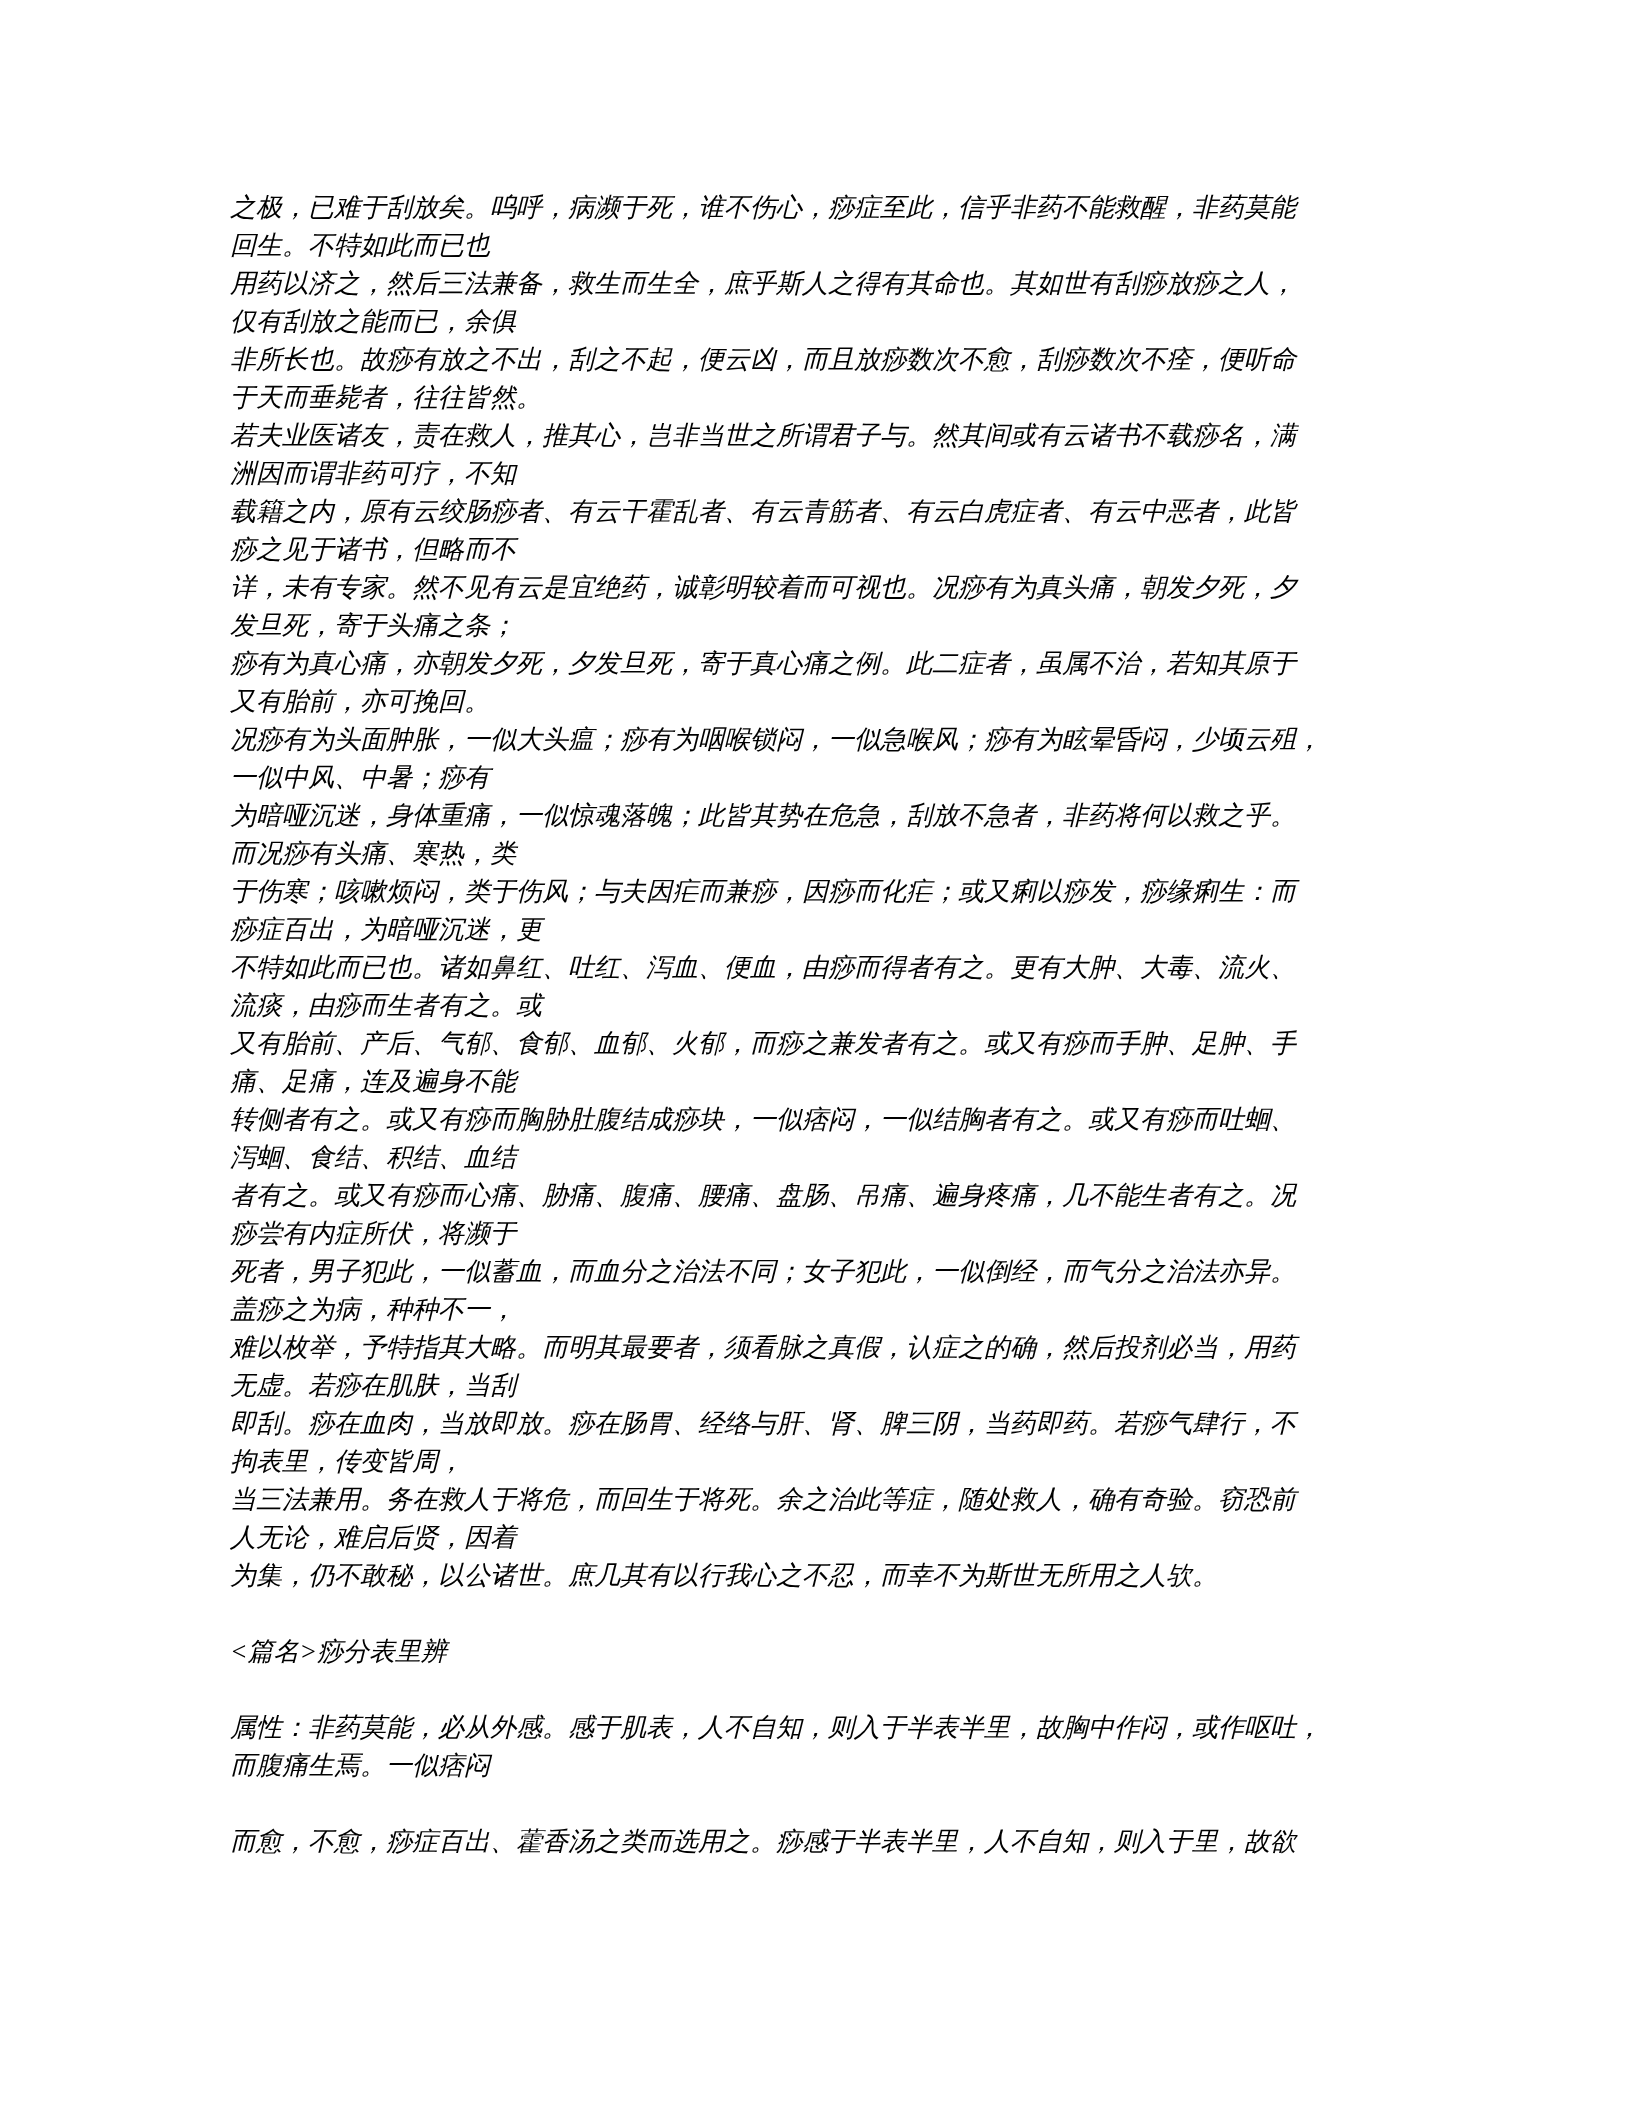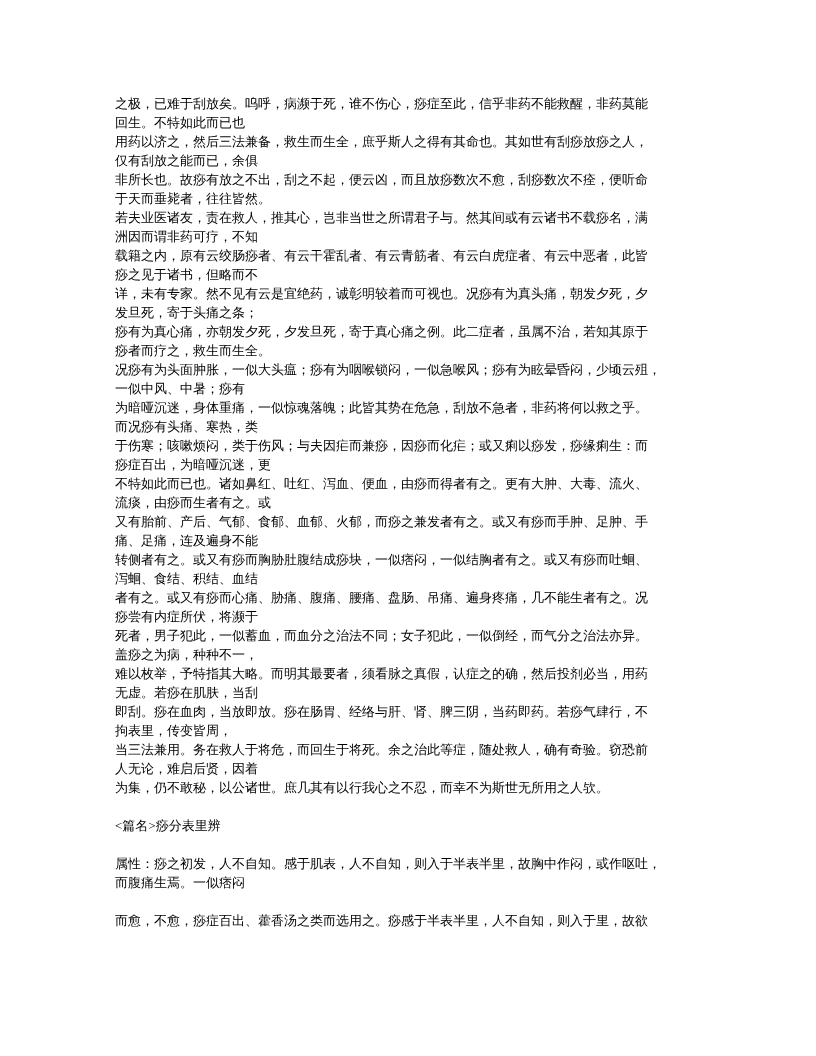--- a/index.html
+++ b/index.html
@@ -14,20 +14,21 @@
     font-family: "Liberation Serif", "DejaVu Serif", serif;
     overflow: hidden;
   }
   .page {
     box-sizing: border-box;
     width: 700px;
     height: 1056px;
     padding: 94px 114px 0 115px;
     font-size: 13px;
     line-height: 19px;
+    font-style: italic;
   }
   .line {
     white-space: nowrap;
     min-height: 19px;
     letter-spacing: 0;
   }
   .block { margin: 0; }
   .gap2 { margin-top: 38px; }  
   .gap1 { margin-top: 19px; }  
 </style>
@@ -43,21 +44,21 @@
       <div class="line">仅有刮放之能而已，余俱</div>
       <div class="line">非所长也。故痧有放之不出，刮之不起，便云凶，而且放痧数次不愈，刮痧数次不痊，便听命</div>
       <div class="line">于天而垂毙者，往往皆然。</div>
       <div class="line">若夫业医诸友，责在救人，推其心，岂非当世之所谓君子与。然其间或有云诸书不载痧名，满</div>
       <div class="line">洲因而谓非药可疗，不知</div>
       <div class="line">载籍之内，原有云绞肠痧者、有云干霍乱者、有云青筋者、有云白虎症者、有云中恶者，此皆</div>
       <div class="line">痧之见于诸书，但略而不</div>
       <div class="line">详，未有专家。然不见有云是宜绝药，诚彰明较着而可视也。况痧有为真头痛，朝发夕死，夕</div>
       <div class="line">发旦死，寄于头痛之条；</div>
       <div class="line">痧有为真心痛，亦朝发夕死，夕发旦死，寄于真心痛之例。此二症者，虽属不治，若知其原于</div>
-      <div class="line">痧者而疗之，救生而生全。</div>
+      <div class="line">又有胎前，亦可挽回。</div>
       <div class="line">况痧有为头面肿胀，一似大头瘟；痧有为咽喉锁闷，一似急喉风；痧有为眩晕昏闷，少顷云殂，</div>
       <div class="line">一似中风、中暑；痧有</div>
       <div class="line">为暗哑沉迷，身体重痛，一似惊魂落魄；此皆其势在危急，刮放不急者，非药将何以救之乎。</div>
       <div class="line">而况痧有头痛、寒热，类</div>
       <div class="line">于伤寒；咳嗽烦闷，类于伤风；与夫因疟而兼痧，因痧而化疟；或又痢以痧发，痧缘痢生：而</div>
       <div class="line">痧症百出，为暗哑沉迷，更</div>
       <div class="line">不特如此而已也。诸如鼻红、吐红、泻血、便血，由痧而得者有之。更有大肿、大毒、流火、</div>
       <div class="line">流痰，由痧而生者有之。或</div>
       <div class="line">又有胎前、产后、气郁、食郁、血郁、火郁，而痧之兼发者有之。或又有痧而手肿、足肿、手</div>
       <div class="line">痛、足痛，连及遍身不能</div>
@@ -75,21 +76,21 @@
       <div class="line">人无论，难启后贤，因着</div>
       <div class="line">为集，仍不敢秘，以公诸世。庶几其有以行我心之不忍，而幸不为斯世无所用之人欤。</div>
     </div>
 
 
   <div class="block gap1">
     <div class="line">&lt;篇名&gt;痧分表里辨</div>
   </div>
 
   <div class="block gap1">
-      <div class="line">属性：痧之初发，人不自知。感于肌表，人不自知，则入于半表半里，故胸中作闷，或作呕吐，</div>
+      <div class="line">属性：非药莫能，必从外感。感于肌表，人不自知，则入于半表半里，故胸中作闷，或作呕吐，</div>
       <div class="line">而腹痛生焉。一似痞闷</div>
     </div>
 
   <div class="block gap1">
       <div class="line">而愈，不愈，痧症百出、藿香汤之类而选用之。痧感于半表半里，人不自知，则入于里，故欲</div>
     </div>
 
 </div>
 
 </body></html>

